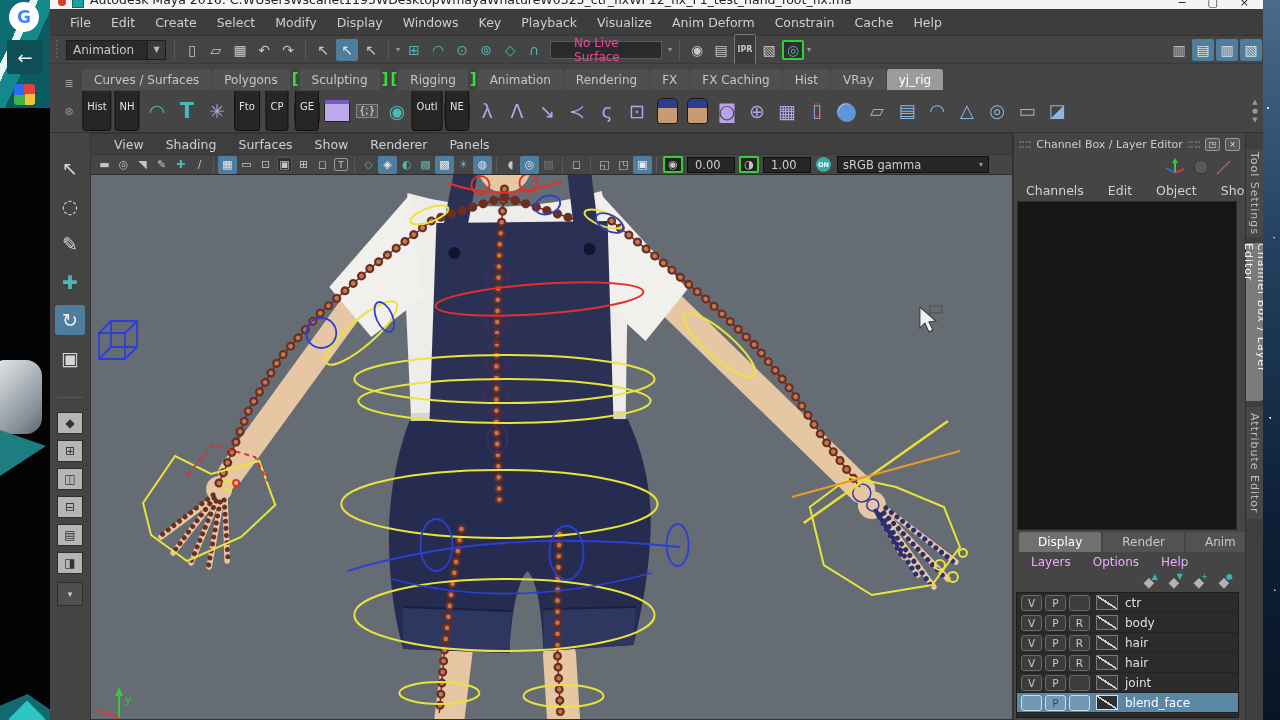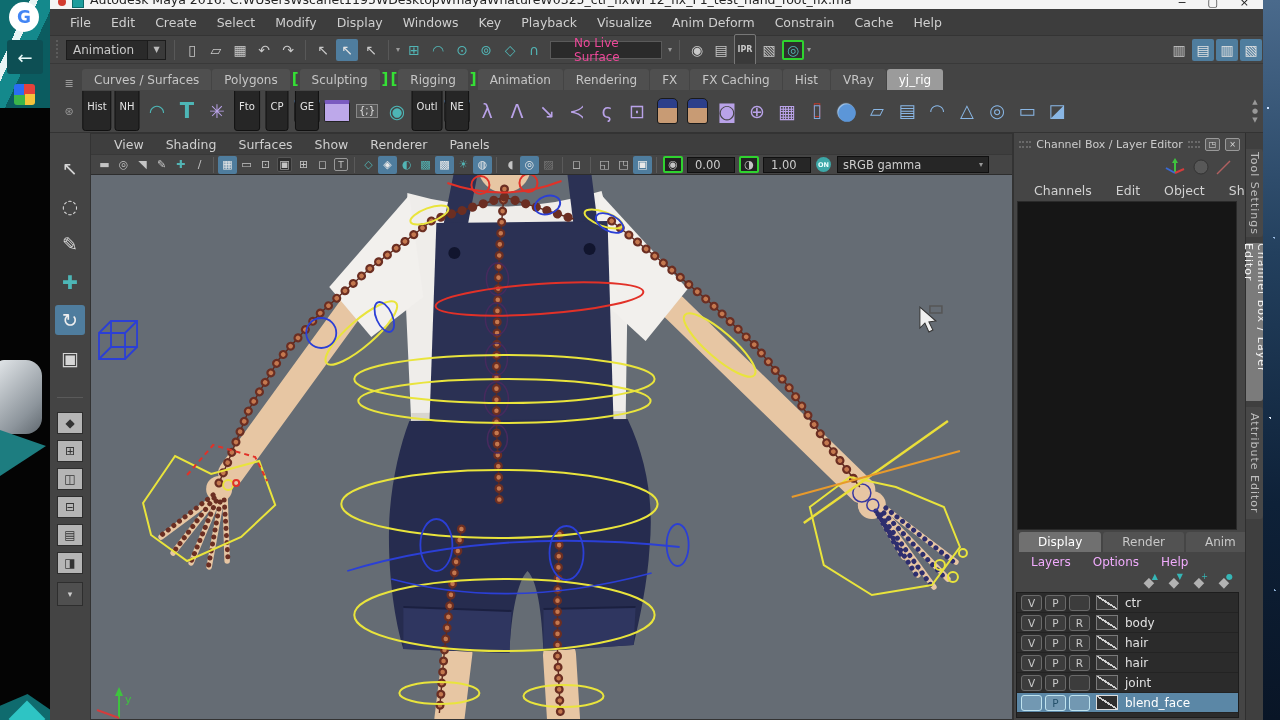--- a/index.html
+++ b/index.html
@@ -121,21 +121,21 @@
   .vp-canvas{flex:1;position:relative;background:#656c74;overflow:hidden;}
   .vp-canvas svg{position:absolute;inset:0;width:100%;height:100%;}
   
   .right-panel{width:232px;background:#454545;display:flex;flex-direction:column;border-left:1px solid #333;flex:none;}
   .cb-header{height:22px;display:flex;align-items:center;padding:0 5px;gap:5px;}
   .dots{flex:1;height:7px;border-top:2px dotted #6a6a6a;border-bottom:2px dotted #6a6a6a;}
   .cb-title{font-size:11px;color:#ccc;white-space:nowrap;}
   .cb-btn{width:15px;height:13px;border:1px solid #999;background:#585858;color:#ddd;font-size:8px;
           display:flex;align-items:center;justify-content:center;border-radius:2px;flex:none;}
   .cb-iconrow{height:24px;display:flex;align-items:center;justify-content:flex-end;padding-right:12px;gap:6px;}
-  .cb-menus{height:22px;display:flex;align-items:center;padding-left:8px;}
+  .cb-menus{height:22px;display:flex;align-items:center;padding-left:0;}
   .cb-menu{padding:0 12px;font-size:12.5px;color:#d2d2d2;}
   .cb-empty{flex:1;background:#161616;border:1px solid #2a2a2a;margin:0 8px 0 3px;}
   .le-tabs{height:22px;display:flex;align-items:flex-end;padding-left:5px;gap:2px;background:#454545;}
   .le-tab{height:20px;padding:0 19px;background:#525252;color:#c8c8c8;font-size:12px;display:flex;align-items:center;border-radius:3px 3px 0 0;}
   .le-tab.active{background:#707070;color:#fff;}
   .le-menus{height:20px;display:flex;align-items:center;padding-left:6px;background:#454545;}
   .le-menu{padding:0 11px;font-size:12px;color:#f0abfc;}
   .le-iconrow{height:20px;display:flex;align-items:center;justify-content:flex-end;gap:7px;padding-right:12px;}
   .le-ic{position:relative;width:18px;height:16px;display:flex;align-items:center;justify-content:center;}
   .le-ic .d{color:#b2b2b2;font-size:14px;line-height:1;}

